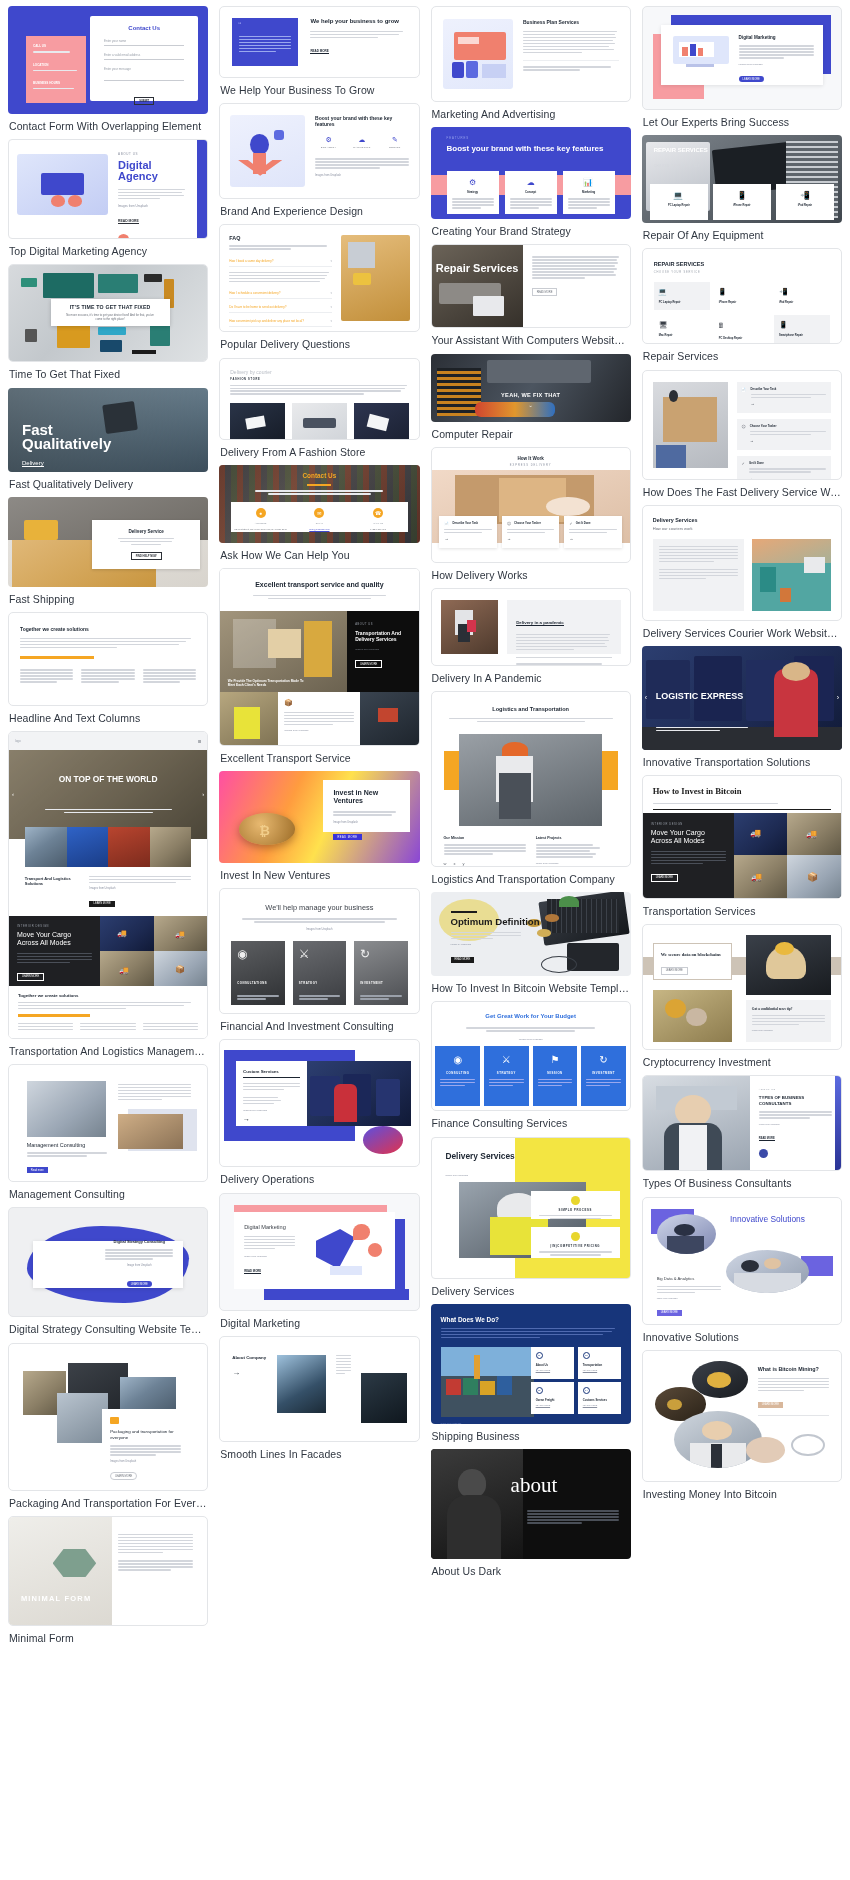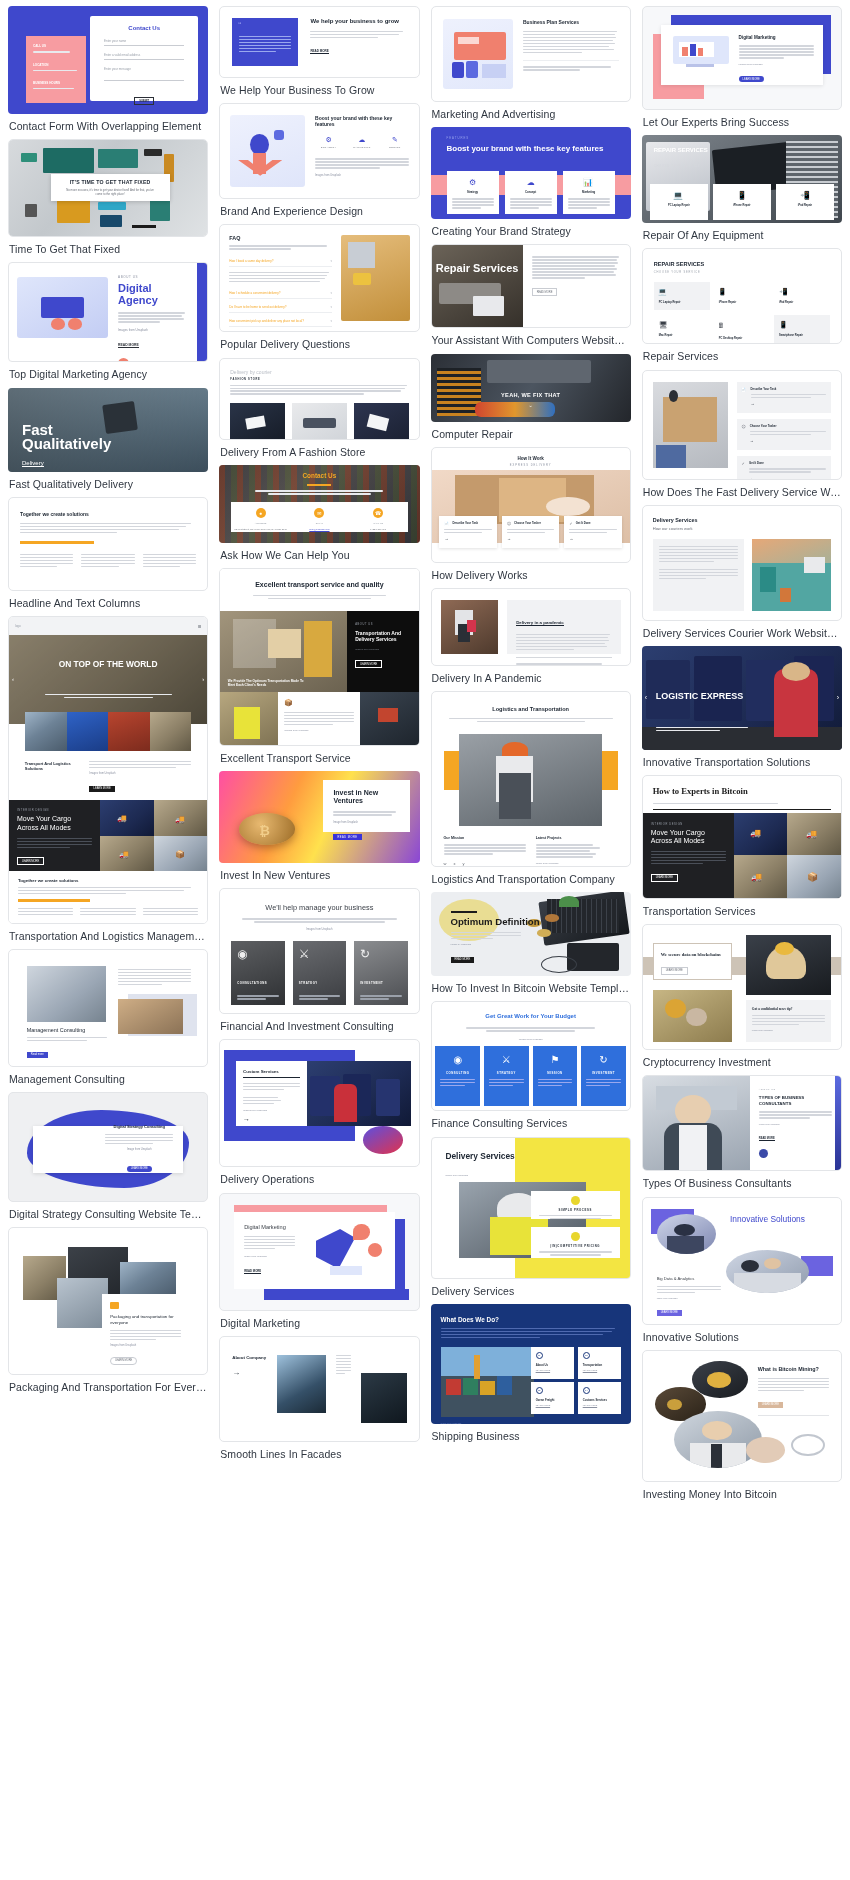--- a/index.html
+++ b/index.html
@@ -103,20 +103,46 @@
             <div class="lines light" style="margin:3px 0 0;">
                 <i style="width:90%"></i>
               </div>
           </div>
         </div>
       </div>
       <div class="caption">Contact Form With Overlapping Element</div>
     </div>
 
     <div class="card">
+      <div class="thumb flat" style="height:100px;background:#fff;border:1px solid #e3e5e8;">
+        <div class="pg">
+          <div class="fill" style="right:0;top:0;bottom:0;width:5%;background:#3f48cc;"></div>
+          <div class="fill" style="left:4%;top:14%;width:46%;height:62%;background:linear-gradient(150deg,#dfe6fb,#c3cdf4);border-radius:3px;"></div>
+          <div class="fill" style="left:16%;top:34%;width:22%;height:22%;background:#3f48cc;border-radius:2px;"></div>
+          <div class="fill" style="left:21%;top:56%;width:7%;height:12%;background:#f0806e;border-radius:50%;"></div>
+          <div class="fill" style="left:30%;top:56%;width:7%;height:12%;background:#f0806e;border-radius:50%;"></div>
+          <div class="fill" style="left:55%;top:12%;right:10%;">
+            <div style="font-size:3px;letter-spacing:.6px;color:#8a90a0;">ABOUT US</div>
+            <div style="font-size:11px;font-weight:bold;color:#3f48cc;line-height:1.05;margin-top:4px;">Digital Agency</div>
+            <div class="lines" style="margin-top:6px;">
+                <i style="width:97%"></i>
+                <i style="width:92%"></i>
+                <i style="width:95%"></i>
+                <i style="width:60%"></i>
+              </div>
+            <div style="font-size:3px;color:#8a90a0;margin-top:5px;">Images from Unsplash</div>
+            <div style="font-size:3.4px;font-weight:bold;color:#2b2f36;margin-top:5px;border-bottom:1px solid #2b2f36;display:inline-block;">READ MORE</div>
+            <div style="width:11px;height:11px;border-radius:50%;background:#f0806e;margin-top:8px;"></div>
+          </div>
+        </div>
+      </div>
+      <div class="caption">Top Digital Marketing Agency</div>
+    </div>
+
+    <div class="card">
       <div class="thumb" style="height:98px;">
         <div class="pg ph-circuit">
           <div class="fill" style="left:6%;top:13%;width:8%;height:10%;background:#2e8f7a;border-radius:1px;"></div>
           <div class="fill" style="left:17%;top:8%;width:26%;height:26%;background:#1d6b63;border-radius:1px;"></div>
           <div class="fill" style="left:45%;top:9%;width:20%;height:20%;background:#2a7e74;border-radius:1px;"></div>
           <div class="fill" style="left:68%;top:9%;width:9%;height:8%;background:#2b2b2b;border-radius:1px;"></div>
           <div class="fill" style="left:78%;top:14%;width:5%;height:30%;background:#c98a22;border-radius:1px;"></div>
           <div class="fill" style="left:24%;top:60%;width:17%;height:26%;background:#d89a1f;border-radius:1px;"></div>
           <div class="fill" style="left:45%;top:64%;width:14%;height:9%;background:#2fa7c7;border-radius:1px;"></div>
           <div class="fill" style="left:46%;top:78%;width:11%;height:12%;background:#18496b;border-radius:1px;"></div>
@@ -126,60 +152,53 @@
           <div class="fill" style="left:21%;top:35%;right:19%;height:28%;background:#fff;display:flex;flex-direction:column;align-items:center;justify-content:center;box-shadow:0 1px 4px rgba(0,0,0,.18);">
             <div style="font-size:5.2px;font-weight:bold;color:#1b2430;letter-spacing:.2px;">IT'S TIME TO GET THAT FIXED</div>
             <div style="font-size:2.8px;color:#6a6f78;text-align:center;margin-top:3px;padding:0 14px;line-height:1.5;">No more excuses, it's time to get your device fixed! And for that, you've come to the right place!</div>
           </div>
         </div>
       </div>
       <div class="caption">Time To Get That Fixed</div>
     </div>
 
     <div class="card">
-      <div class="thumb flat" style="height:100px;background:#fff;border:1px solid #e3e5e8;">
-        <div class="pg">
-          <div class="fill" style="right:0;top:0;bottom:0;width:5%;background:#3f48cc;"></div>
-          <div class="fill" style="left:4%;top:14%;width:46%;height:62%;background:linear-gradient(150deg,#dfe6fb,#c3cdf4);border-radius:3px;"></div>
-          <div class="fill" style="left:16%;top:34%;width:22%;height:22%;background:#3f48cc;border-radius:2px;"></div>
-          <div class="fill" style="left:21%;top:56%;width:7%;height:12%;background:#f0806e;border-radius:50%;"></div>
-          <div class="fill" style="left:30%;top:56%;width:7%;height:12%;background:#f0806e;border-radius:50%;"></div>
-          <div class="fill" style="left:55%;top:12%;right:10%;">
-            <div style="font-size:3px;letter-spacing:.6px;color:#8a90a0;">ABOUT US</div>
-            <div style="font-size:11px;font-weight:bold;color:#3f48cc;line-height:1.05;margin-top:4px;">Digital Agency</div>
-            <div class="lines" style="margin-top:6px;">
-                <i style="width:97%"></i>
-                <i style="width:92%"></i>
-                <i style="width:95%"></i>
-                <i style="width:60%"></i>
-              </div>
-            <div style="font-size:3px;color:#8a90a0;margin-top:5px;">Images from Unsplash</div>
-            <div style="font-size:3.4px;font-weight:bold;color:#2b2f36;margin-top:5px;border-bottom:1px solid #2b2f36;display:inline-block;">READ MORE</div>
-            <div style="width:11px;height:11px;border-radius:50%;background:#f0806e;margin-top:8px;"></div>
-          </div>
-        </div>
-      </div>
-      <div class="caption">Top Digital Marketing Agency</div>
-    </div>
-
-    <div class="card">
       <div class="thumb flat" style="height:84px;">
         <div class="pg ph-street">
           <div class="fill" style="left:0;top:0;right:0;bottom:0;background:linear-gradient(90deg,rgba(0,0,0,.35),rgba(0,0,0,.05));"></div>
           <div class="fill" style="left:48%;top:18%;width:16%;height:34%;background:#2a3138;border-radius:2px;transform:rotate(-8deg);"></div>
           <div class="fill" style="left:7%;top:42%;">
             <div style="font-size:15px;font-weight:bold;color:#fff;line-height:.95;">Fast</div>
             <div style="font-size:15px;font-weight:bold;color:#fff;line-height:.95;">Qualitatively</div>
             <div style="font-size:6px;color:#fff;margin-top:4px;border-bottom:1px solid #fff;display:inline-block;">Delivery</div>
           </div>
         </div>
       </div>
       <div class="caption">Fast Qualitatively Delivery</div>
     </div>
 
+    <div class="card">
+      <div class="thumb flat" style="height:90px;">
+        <div class="pg" style="background:linear-gradient(160deg,#e8e6e3,#d8d4cd);">
+          <div class="fill" style="left:0;top:0;right:0;height:48%;background:linear-gradient(160deg,#8d8a86,#6e6a64);"></div>
+          <div class="fill" style="left:2%;top:48%;width:72%;bottom:0;background:linear-gradient(150deg,#e0b878,#c9963f);"></div>
+          <div class="fill" style="left:8%;top:26%;width:17%;height:22%;background:#e8b23a;border-radius:2px;"></div>
+          <div class="fill" style="left:42%;top:26%;right:4%;height:54%;background:#fff;box-shadow:0 1px 3px rgba(0,0,0,.15);display:flex;flex-direction:column;align-items:center;justify-content:center;">
+            <div style="font-size:4.6px;font-weight:bold;color:#1b2430;">Delivery Service</div>
+            <div class="lines" style="margin:4px 10px;align-items:center;">
+                <i style="width:56px"></i>
+                <i style="width:52px"></i>
+                <i style="width:30px"></i>
+              </div>
+            <span class="btn" style="border:1px solid #2b2f36;color:#2b2f36;font-weight:bold;margin-top:3px;">FIND HELP NOW</span>
+          </div>
+        </div>
+      </div>
+      <div class="caption">Fast Shipping</div>
+    </div>
 
     <div class="card">
       <div class="thumb" style="height:94px;background:#fff;">
         <div class="pg" style="padding:13px 11px;">
           <div style="font-size:5px;font-weight:bold;color:#1b2430;">Together we create solutions</div>
           <div class="lines" style="margin-top:6px;">
               <i style="width:97%"></i>
               <i style="width:94%"></i>
               <i style="width:90%"></i>
               <i style="width:55%"></i>
@@ -382,20 +401,47 @@
                 <i style="width:65%"></i>
               </div>
             <div style="font-size:2.6px;color:#8a90a0;margin-top:4px;">Images from Unsplash</div>
             <span class="btn" style="border:1px solid #c9ccd2;color:#6a6f78;margin-top:5px;border-radius:6px;">LEARN MORE</span>
           </div>
         </div>
       </div>
       <div class="caption">Packaging And Transportation For Everyo…</div>
     </div>
 
+    <div class="card">
+      <div class="thumb" style="height:110px;background:#fff;">
+        <div class="pg">
+          <div class="fill" style="left:0;top:0;width:52%;bottom:0;background:linear-gradient(160deg,#efeeea,#dcd9d2);"></div>
+          <div class="fill" style="left:22%;top:30%;width:22%;height:26%;background:#7e9f8e;clip-path:polygon(25% 0,75% 0,100% 50%,75% 100%,25% 100%,0 50%);"></div>
+          <div style="position:absolute;left:6%;top:72%;font-size:7.5px;letter-spacing:1.2px;color:#fff;font-weight:bold;">MINIMAL FORM</div>
+          <div class="fill" style="left:55%;top:16%;right:7%;">
+            <div class="lines">
+                <i></i>
+                <i></i>
+                <i></i>
+                <i></i>
+                <i></i>
+                <i></i>
+                <i style="width:60%"></i>
+              </div>
+            <div class="lines" style="margin-top:7px;">
+                <i></i>
+                <i></i>
+                <i></i>
+                <i style="width:70%"></i>
+              </div>
+          </div>
+        </div>
+      </div>
+      <div class="caption">Minimal Form</div>
+    </div>
 
   </div>
 
   <div class="col">
 
     <div class="card">
       <div class="thumb" style="height:72px;background:#fff;">
         <div class="pg" style="padding:11px 12px;display:flex;gap:12px;">
           <div style="flex:0 0 38%;background:#3f48cc;padding:8px 7px;position:relative;">
             <div style="font-size:9px;color:#8d95ec;line-height:0;position:absolute;top:7px;left:6px;">“</div>
@@ -1152,20 +1198,39 @@
                 <div style="font-size:2.2px;color:#8a90a0;margin-top:2px;text-decoration:underline;">LEARN MORE</div>
               </div>
             </div>
           </div>
           <div style="font-size:2.2px;color:#6f85bf;margin-top:5px;">Image from Unsplash</div>
         </div>
       </div>
       <div class="caption">Shipping Business</div>
     </div>
 
+    <div class="card">
+      <div class="thumb flat" style="height:110px;background:#0e0e0e;">
+        <div class="pg">
+          <div class="fill" style="left:0;top:0;width:46%;bottom:0;background:linear-gradient(160deg,#3b3b3b,#141414);">
+            <div style="position:absolute;left:30%;top:18%;width:30%;height:26%;background:#4a4a4a;border-radius:50% 50% 40% 40%;"></div>
+            <div style="position:absolute;left:18%;top:42%;width:58%;bottom:0;background:#2e2e2e;border-radius:20px 20px 0 0;"></div>
+          </div>
+          <div style="position:absolute;left:40%;top:22%;font-family:'Liberation Serif',serif;font-size:21px;color:#fff;">about</div>
+          <div class="lines" style="position:absolute;left:48%;right:6%;top:56%;">
+              <i style="background:#4a4f58"></i>
+              <i style="background:#4a4f58"></i>
+              <i style="background:#4a4f58"></i>
+              <i style="background:#4a4f58"></i>
+              <i style="background:#4a4f58;width:60%"></i>
+            </div>
+        </div>
+      </div>
+      <div class="caption">About Us Dark</div>
+    </div>
 
   </div>
 
   <div class="col">
 
     <div class="card">
       <div class="thumb" style="height:104px;background:#f7f8fa;">
         <div class="pg">
           <div class="fill" style="left:14%;top:8%;right:5%;height:58%;background:#3f48cc;"></div>
           <div class="fill brand-pink" style="left:5%;top:26%;width:26%;bottom:10%;"></div>
@@ -1361,21 +1426,21 @@
           <div style="position:absolute;left:3px;top:46%;color:#fff;font-size:7px;">‹</div>
           <div style="position:absolute;right:3px;top:46%;color:#fff;font-size:7px;">›</div>
         </div>
       </div>
       <div class="caption">Innovative Transportation Solutions</div>
     </div>
 
     <div class="card">
       <div class="thumb" style="height:124px;background:#fff;">
         <div class="pg">
-          <div style="position:absolute;left:5%;top:8%;font-family:'Liberation Serif',serif;font-size:8.6px;font-weight:bold;color:#1b1b1b;">How to Experts in Bitcoin</div>
+          <div style="position:absolute;left:5%;top:8%;font-family:'Liberation Serif',serif;font-size:8.6px;font-weight:bold;color:#1b1b1b;">How to Invest in Bitcoin</div>
           <div class="lines" style="position:absolute;left:5%;right:5%;top:22%;">
               <i style="width:70%"></i>
             </div>
           <div style="position:absolute;left:5%;right:5%;top:27%;height:1px;background:#1b1b1b;"></div>
           <div class="fill" style="left:0;right:0;top:30%;bottom:0;background:#1f2023;display:flex;">
             <div style="flex:0 0 46%;padding:10px 8px;">
               <div style="font-size:2.6px;letter-spacing:.6px;color:#9aa0aa;">INTERIOR DESIGN</div>
               <div style="font-size:7px;color:#fff;line-height:1.15;margin-top:3px;">Move Your Cargo Across All Modes</div>
               <div class="lines dark" style="margin-top:6px;">
                   <i></i>

